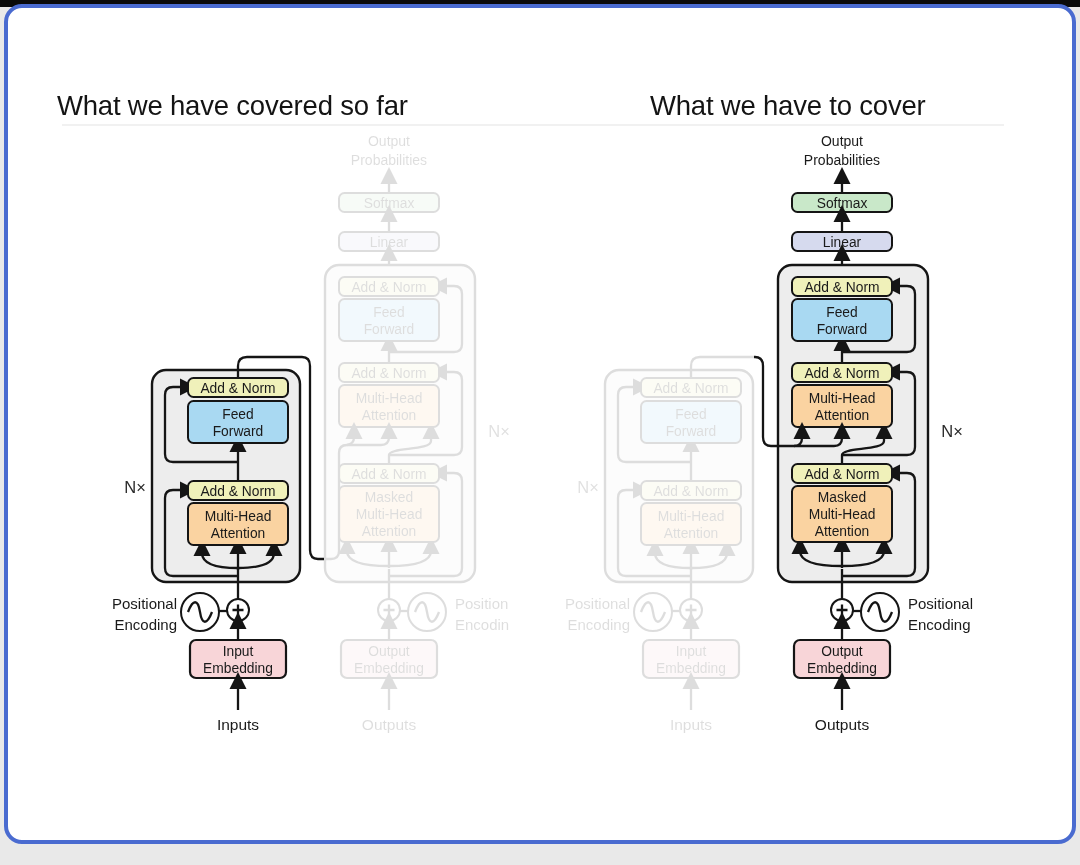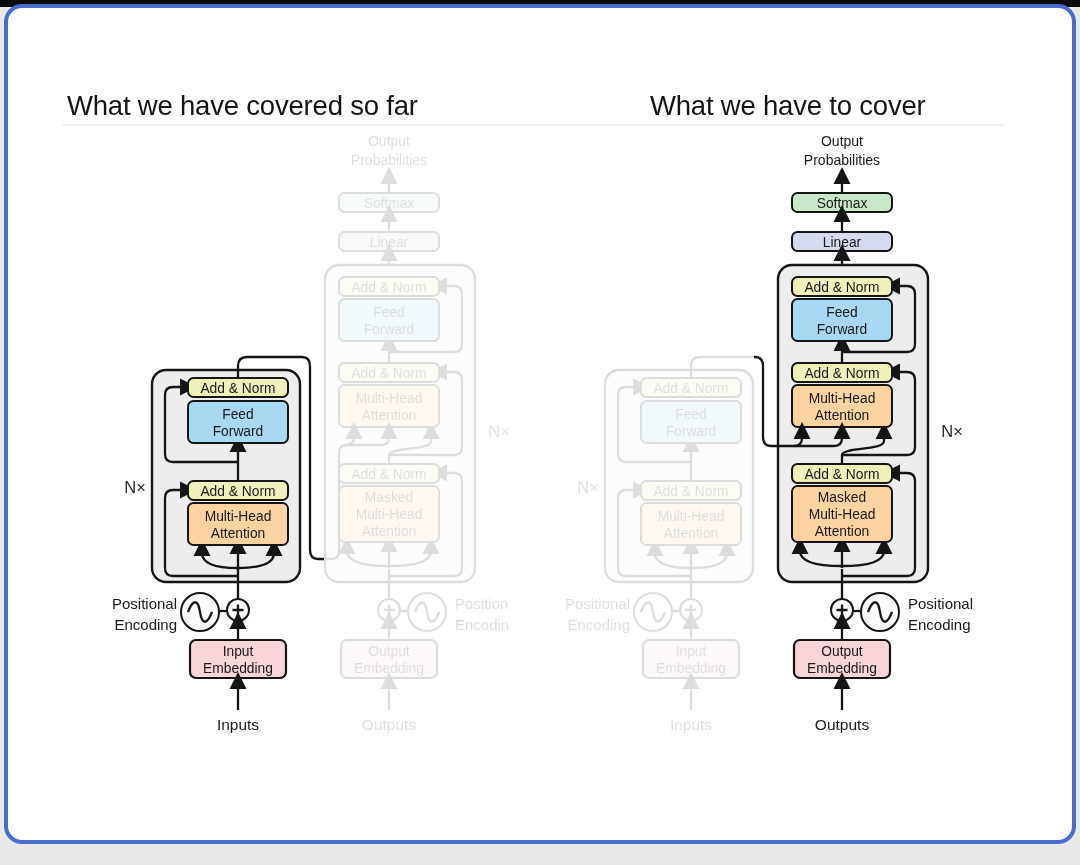--- a/index.html
+++ b/index.html
@@ -11,21 +11,21 @@
   .bg-bottom{position:absolute;bottom:0;left:0;right:0;height:23px;background:#e9e9e9;z-index:0;}
   .card{
     position:absolute;left:4px;top:4px;right:4px;bottom:21px;
     background:#ffffff;border-radius:18px;z-index:1;
     border:4.5px solid #4a6bd0;
   }
   .title{
     position:absolute;top:82px;font-size:27.5px;font-weight:500;
     color:#141414;letter-spacing:-0.2px;white-space:nowrap;z-index:4;
   }
-  .title-left{left:59px;}
+  .title-left{left:49px;}
   .title-right{left:642px;text-align:center;}
   .divider{position:absolute;left:54px;top:116px;width:942px;height:2px;background:#f1f1f1;z-index:2;}
   #diagram-svg{position:absolute;left:0;top:0;width:1080px;height:865px;z-index:3;pointer-events:none;}
   #diagram-svg text{font-family:"Liberation Sans",sans-serif;}
 </style>
 </head>
 <body>
 
 <div class="bg-top"></div>
 <div class="bg-bottom"></div>

